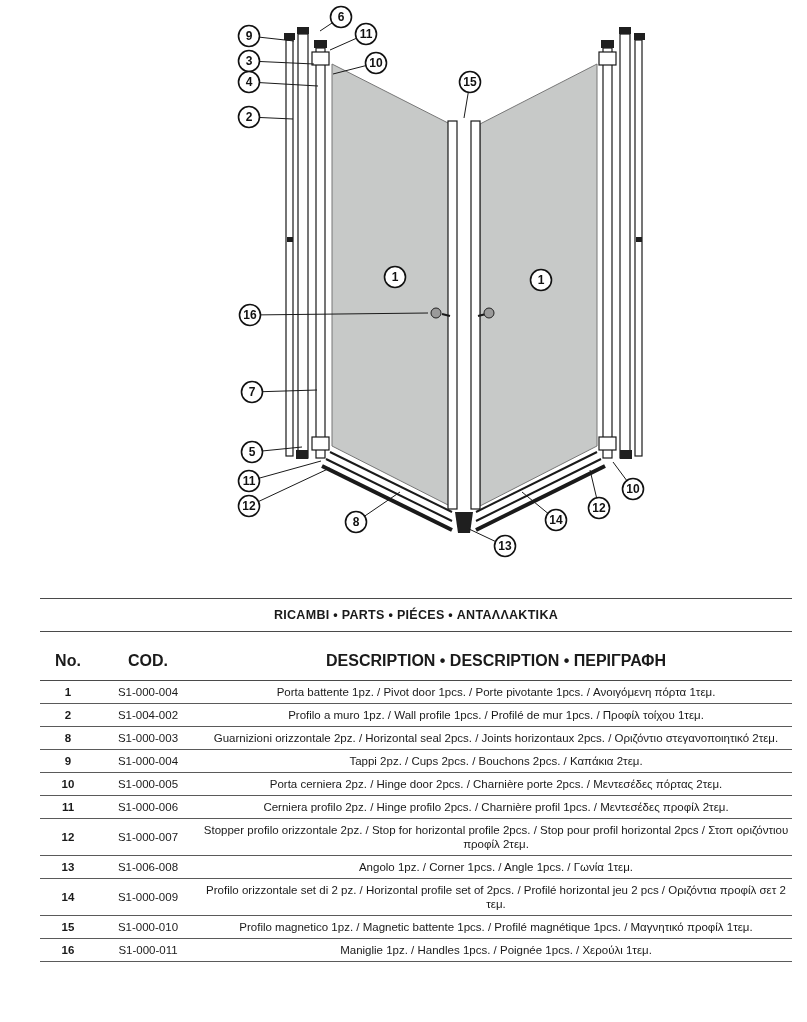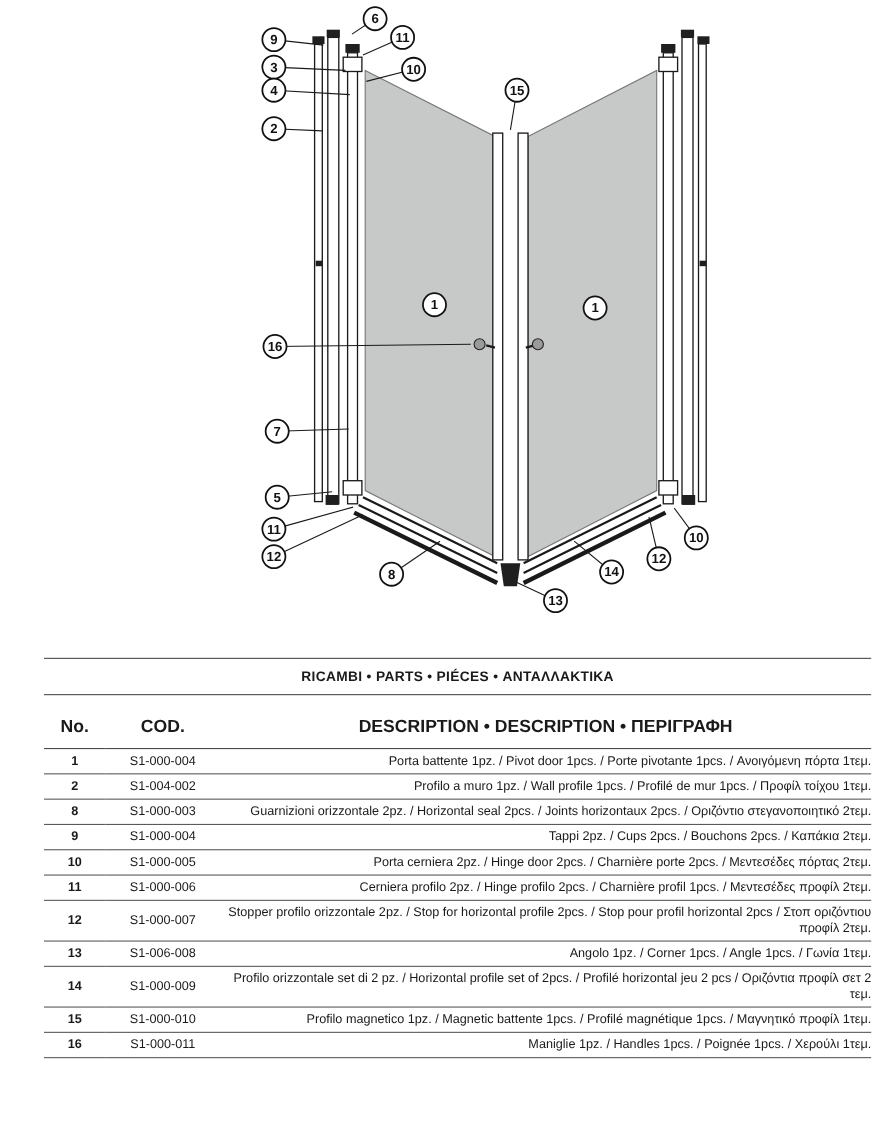--- a/index.html
+++ b/index.html
@@ -27,21 +27,21 @@
   table.parts th{
     font-size:16px;font-weight:bold;vertical-align:bottom;
     padding:20px 0 10px 0;border-bottom:1px solid #4a4a4a;text-align:center;
   }
   table.parts td{
     font-size:11.5px;line-height:14px;border-bottom:1px solid #5a5a5a;
     padding:4px 0;vertical-align:middle;
   }
   td.col-no{font-weight:bold;text-align:center;}
   td.col-cod{text-align:center;}
-  td.col-desc{text-align:right;padding-left:32px;padding-right:10px;}
+  td.col-desc{text-align:center;padding-left:32px;padding-right:10px;}
   .c-no{width:56px;} .c-cod{width:104px;} .c-desc{width:592px;}
 </style>
 </head>
 <body>
 
 <div class="page">
 
   <div class="diagram-wrap">
     <svg width="807" height="590" viewBox="0 0 807 590" xmlns="http://www.w3.org/2000/svg">
       <g>

